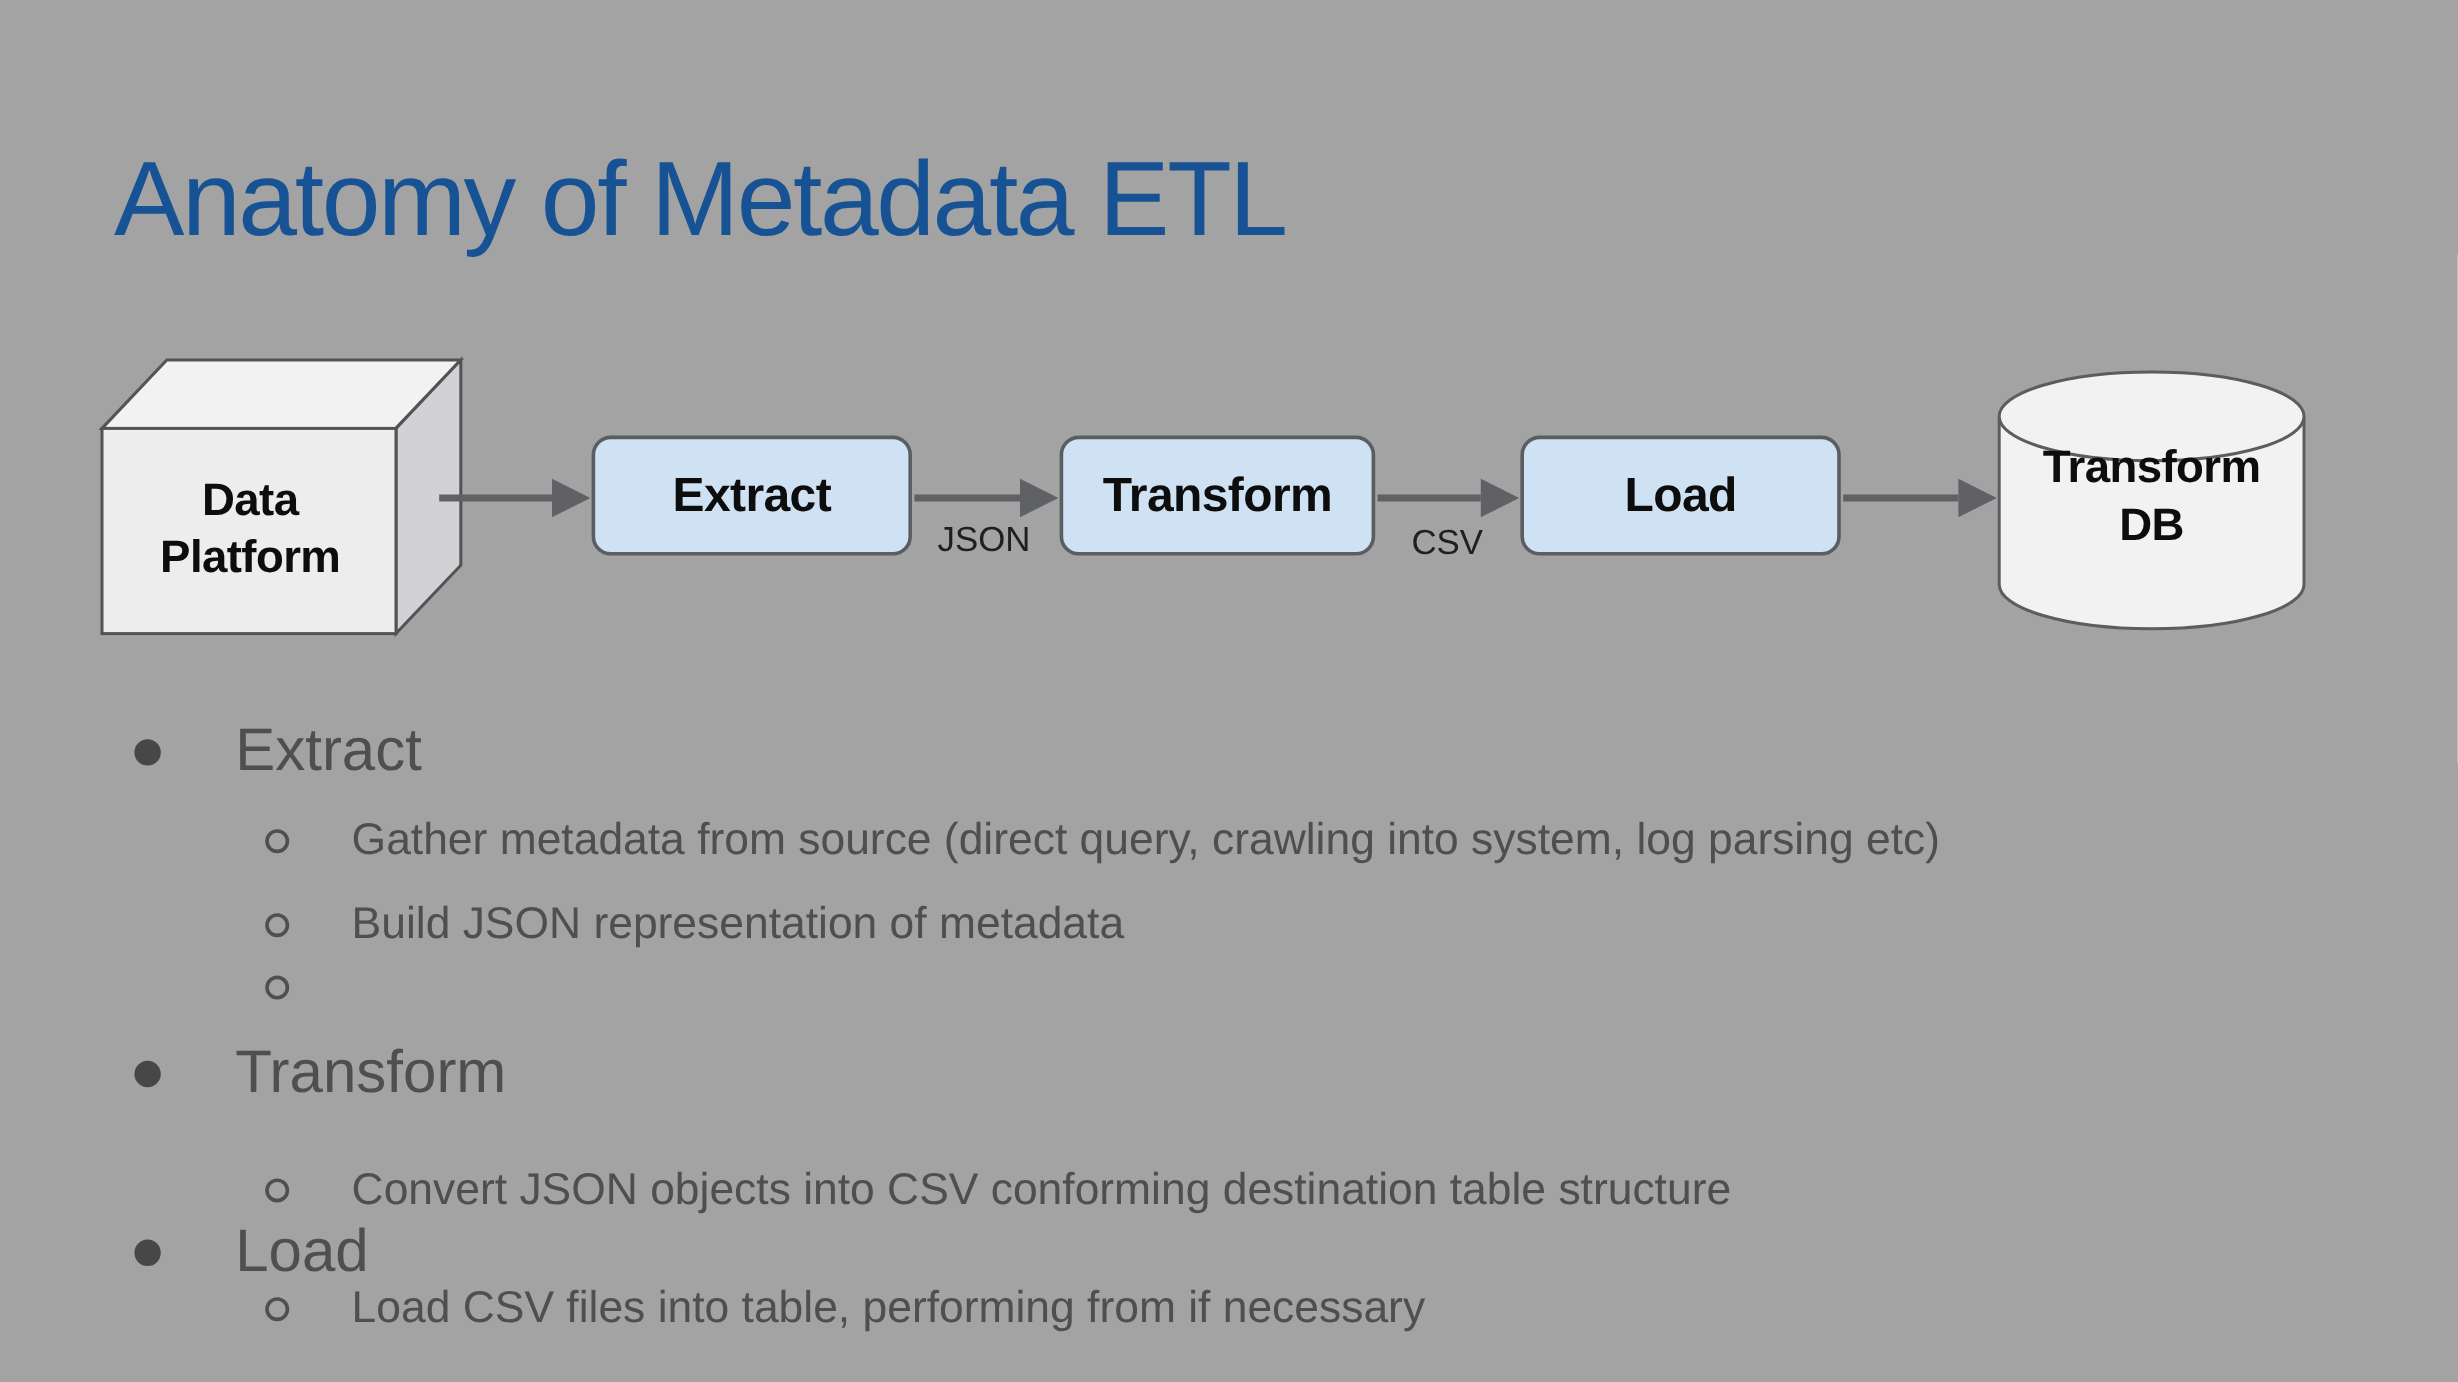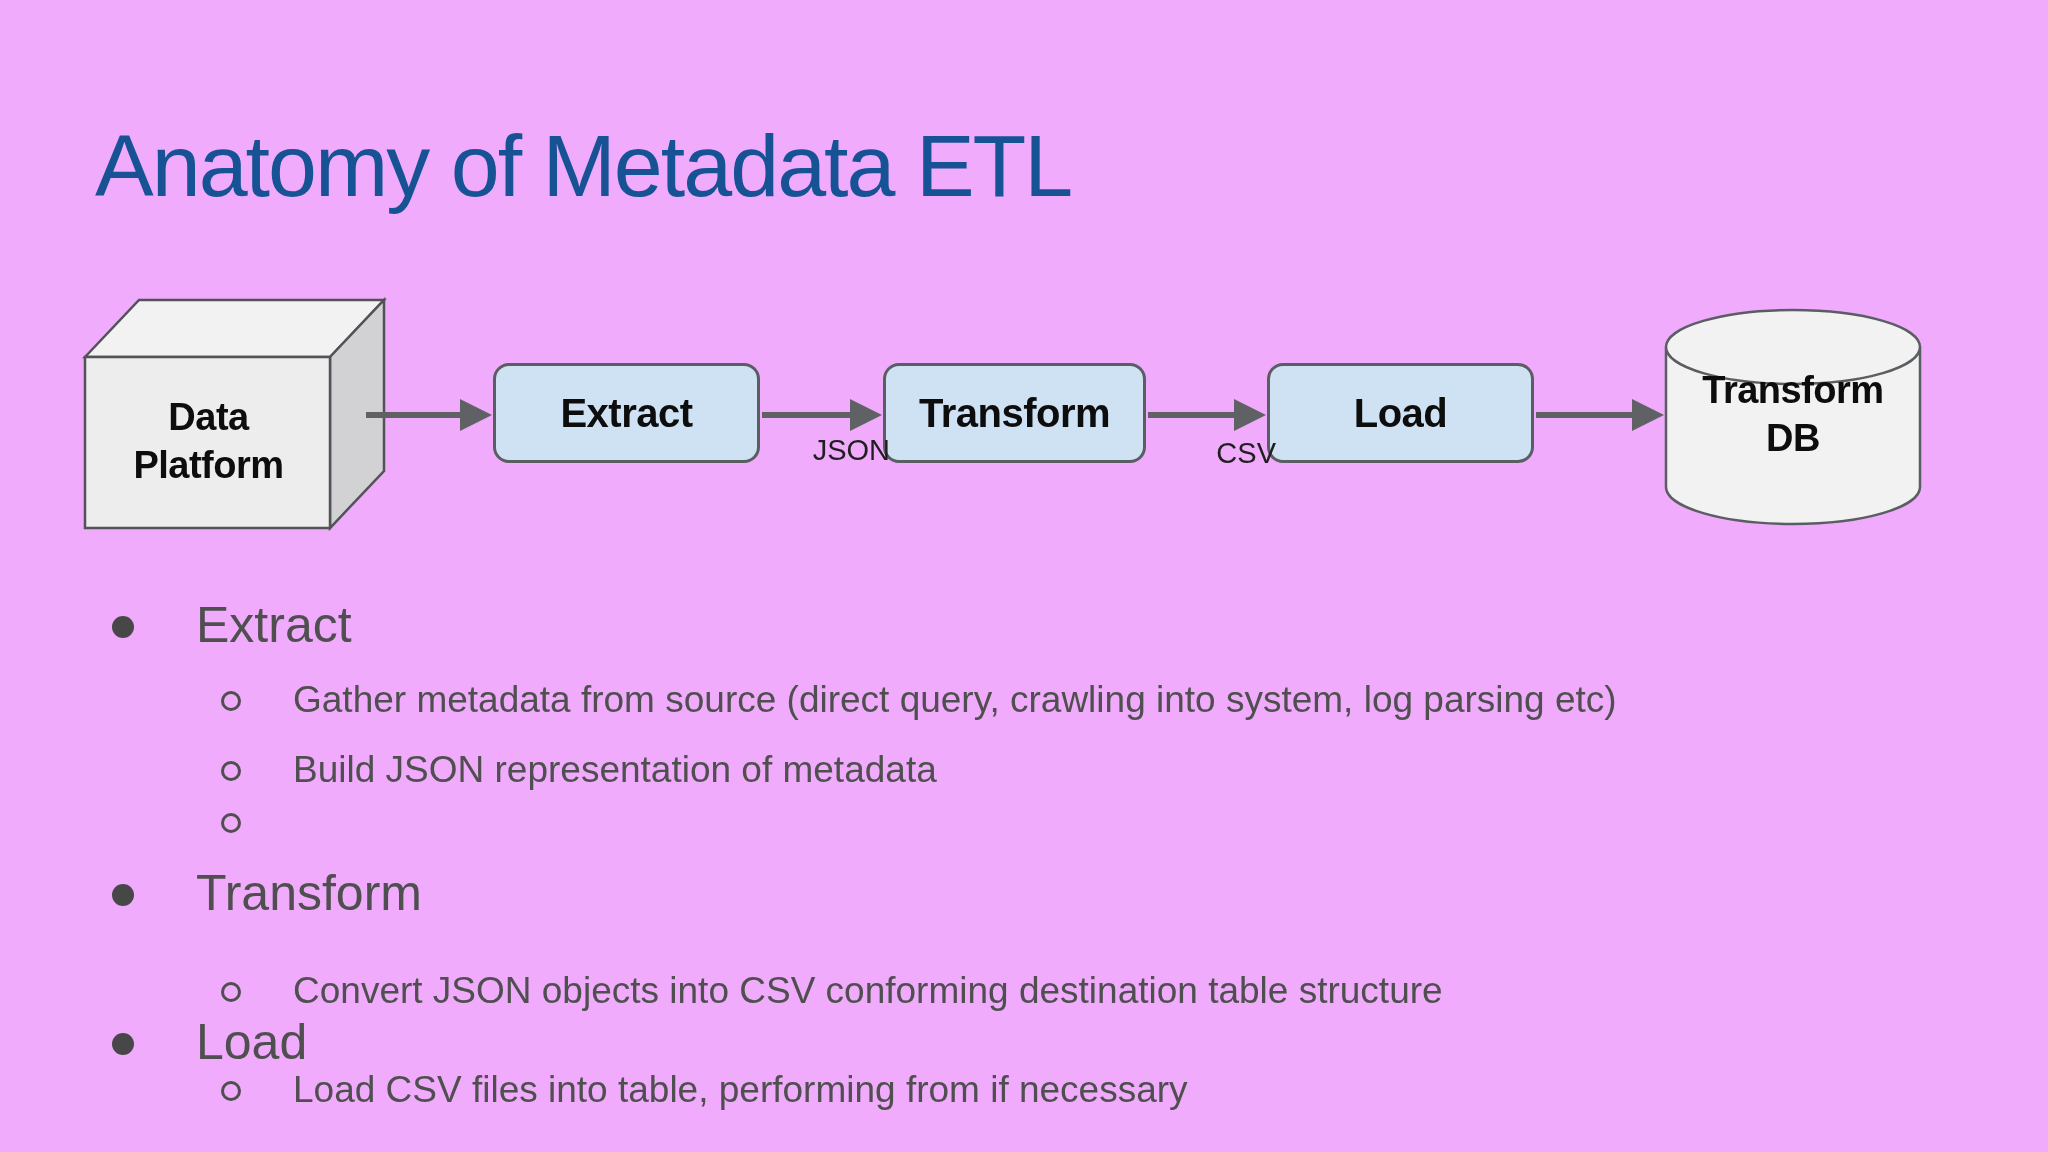--- a/index.html
+++ b/index.html
@@ -1,39 +1,39 @@
 <!DOCTYPE html>
 <html><head>
 <meta charset="utf-8">
 <style>
   html,body{margin:0;padding:0;background:#ffffff;}
   body{width:2048px;height:1152px;overflow:hidden;
        font-family:"Liberation Sans","DejaVu Sans",sans-serif;}
-  .slide{position:relative;width:2048px;height:1152px;background:#f0abfc;text-decoration:underline;}
+  .slide{position:relative;width:2048px;height:1152px;background:#a3a3a3;text-decoration:underline;}
 
   .title{position:absolute;left:95px;top:122px;font-size:88px;line-height:1.0;
          letter-spacing:-2px;color:#175394;white-space:nowrap;}
 
   .diagram-svg{position:absolute;left:0;top:0;width:2048px;height:1152px;}
 
   .flow-box{position:absolute;top:363px;height:100px;background:#cfe2f3;
             border:3px solid #5a5d61;border-radius:16px;box-sizing:border-box;
             display:flex;align-items:center;justify-content:center;}
   .flow-box .lbl{font-size:40px;font-weight:bold;color:#0d0d0d;letter-spacing:-0.5px;}
   .box-extract{left:493px;width:267px;}
   .box-transform{left:883px;width:263px;}
   .box-load{left:1267px;width:267px;}
 
   .shape-label{position:absolute;text-align:center;font-weight:bold;color:#0d0d0d;
                font-size:38px;line-height:1.25;letter-spacing:-0.5px;}
   .lbl-source{left:85px;top:394px;width:247px;}
   .lbl-sink{left:1666px;top:367px;width:254px;}
   .shape-label span{display:block;}
 
-  .edge-label{position:absolute;width:140px;text-align:right;font-size:29px;
+  .edge-label{position:absolute;width:140px;text-align:center;font-size:29px;
               color:#1f1f1f;}
   .edge-json{left:750px;top:434px;}
   .edge-csv{left:1136px;top:437px;}
 
   .row{position:absolute;left:0;width:1900px;color:#4f4f4f;white-space:nowrap;}
   .row.l1{font-size:50px;line-height:1.0;padding-left:196px;box-sizing:border-box;}
   .row.l2{font-size:37px;line-height:1.0;padding-left:293px;box-sizing:border-box;}
   .b1-dot{position:absolute;left:112px;top:16px;width:22px;height:22px;
           border-radius:50%;background:#474747;}
   .b2-circle{position:absolute;left:221px;top:10px;width:14px;height:14px;

